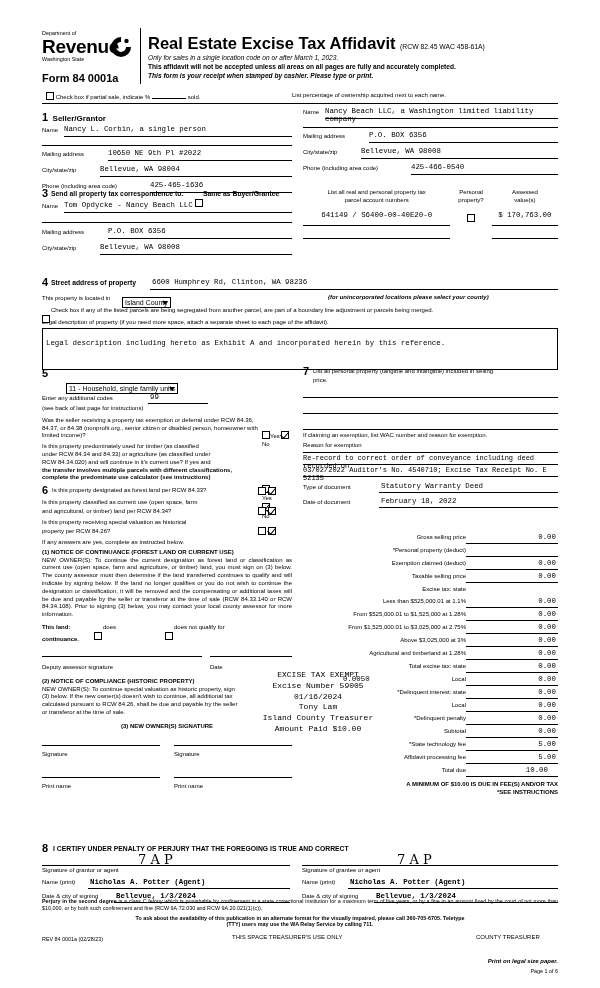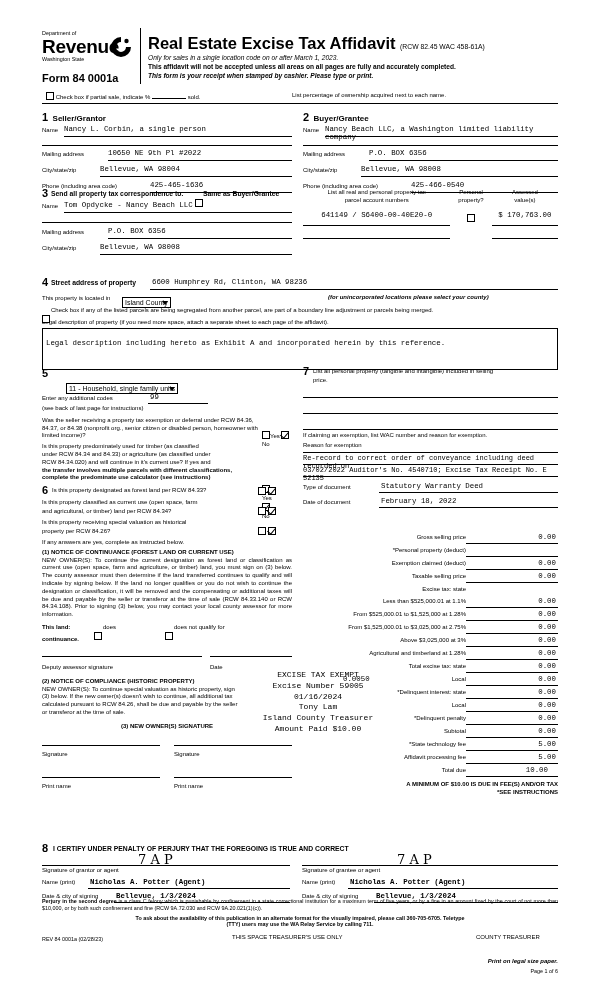--- a/index.html
+++ b/index.html
@@ -87,22 +87,20 @@
       <div class="abs" style="left:58px;top:11px;width:192px;border-bottom:1px solid #000;"></div>
     </div>
     <div style="position:relative;height:16px;">
       <span class="xs abs" style="left:0;top:2px;">Phone (including area code)</span>
       <span class="hw abs" style="left:108px;top:0px;">425-465-1636</span>
       <div class="abs" style="left:108px;top:11px;width:142px;border-bottom:1px solid #000;"></div>
     </div>
   </div>
 
   <div class="abs" style="left:303px;top:107px;width:255px;">
-    <div><span class="secnum">2</span>
-      <span class="md bold">Buyer/Grantee</span></div>
     <div style="position:relative;height:16px;">
       <span class="xs abs" style="left:0;top:2px;">Name</span>
       <span class="hw abs" style="left:22px;top:0px;">Nancy Beach LLC, a Washington limited liability company</span>
       <div class="abs" style="left:22px;top:11px;width:233px;border-bottom:1px solid #000;"></div>
     </div>
     <div style="position:relative;height:8px;">
         <div class="abs" style="left:0px;top:4px;width:255px;border-bottom:1px solid #000;"></div>
       </div>
     <div style="position:relative;height:16px;">
       <span class="xs abs" style="left:0;top:2px;">Mailing address</span>

